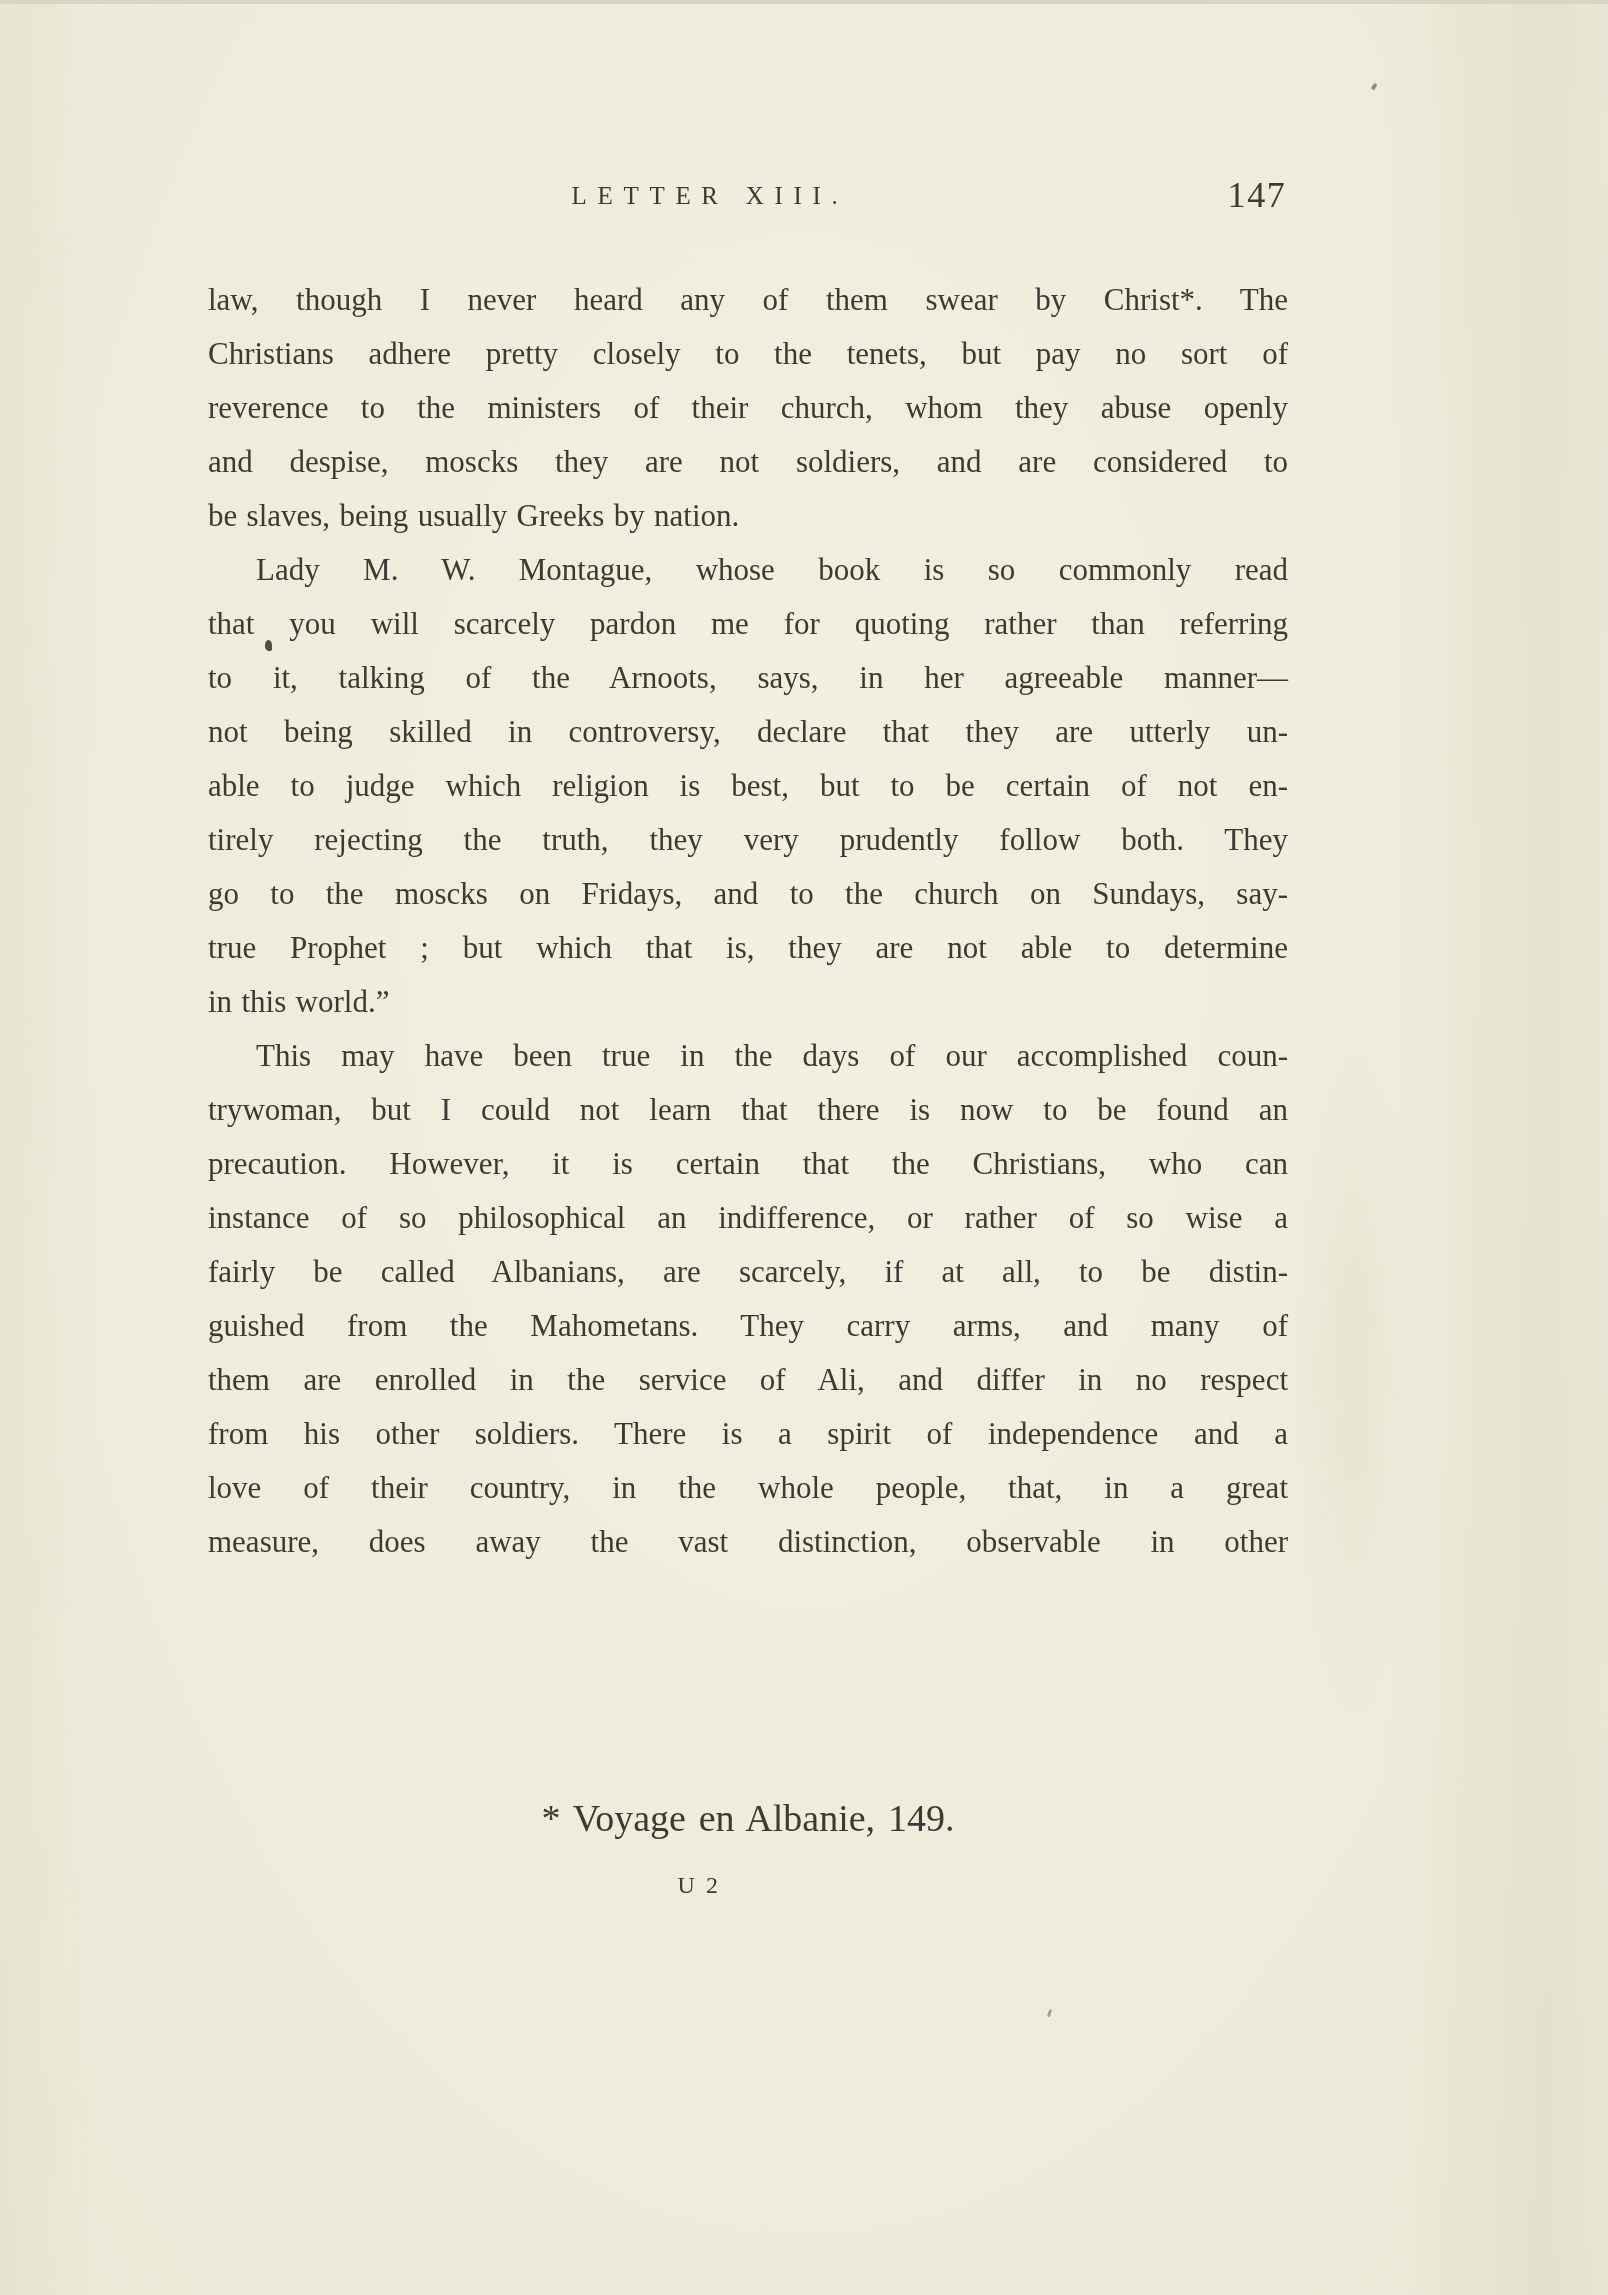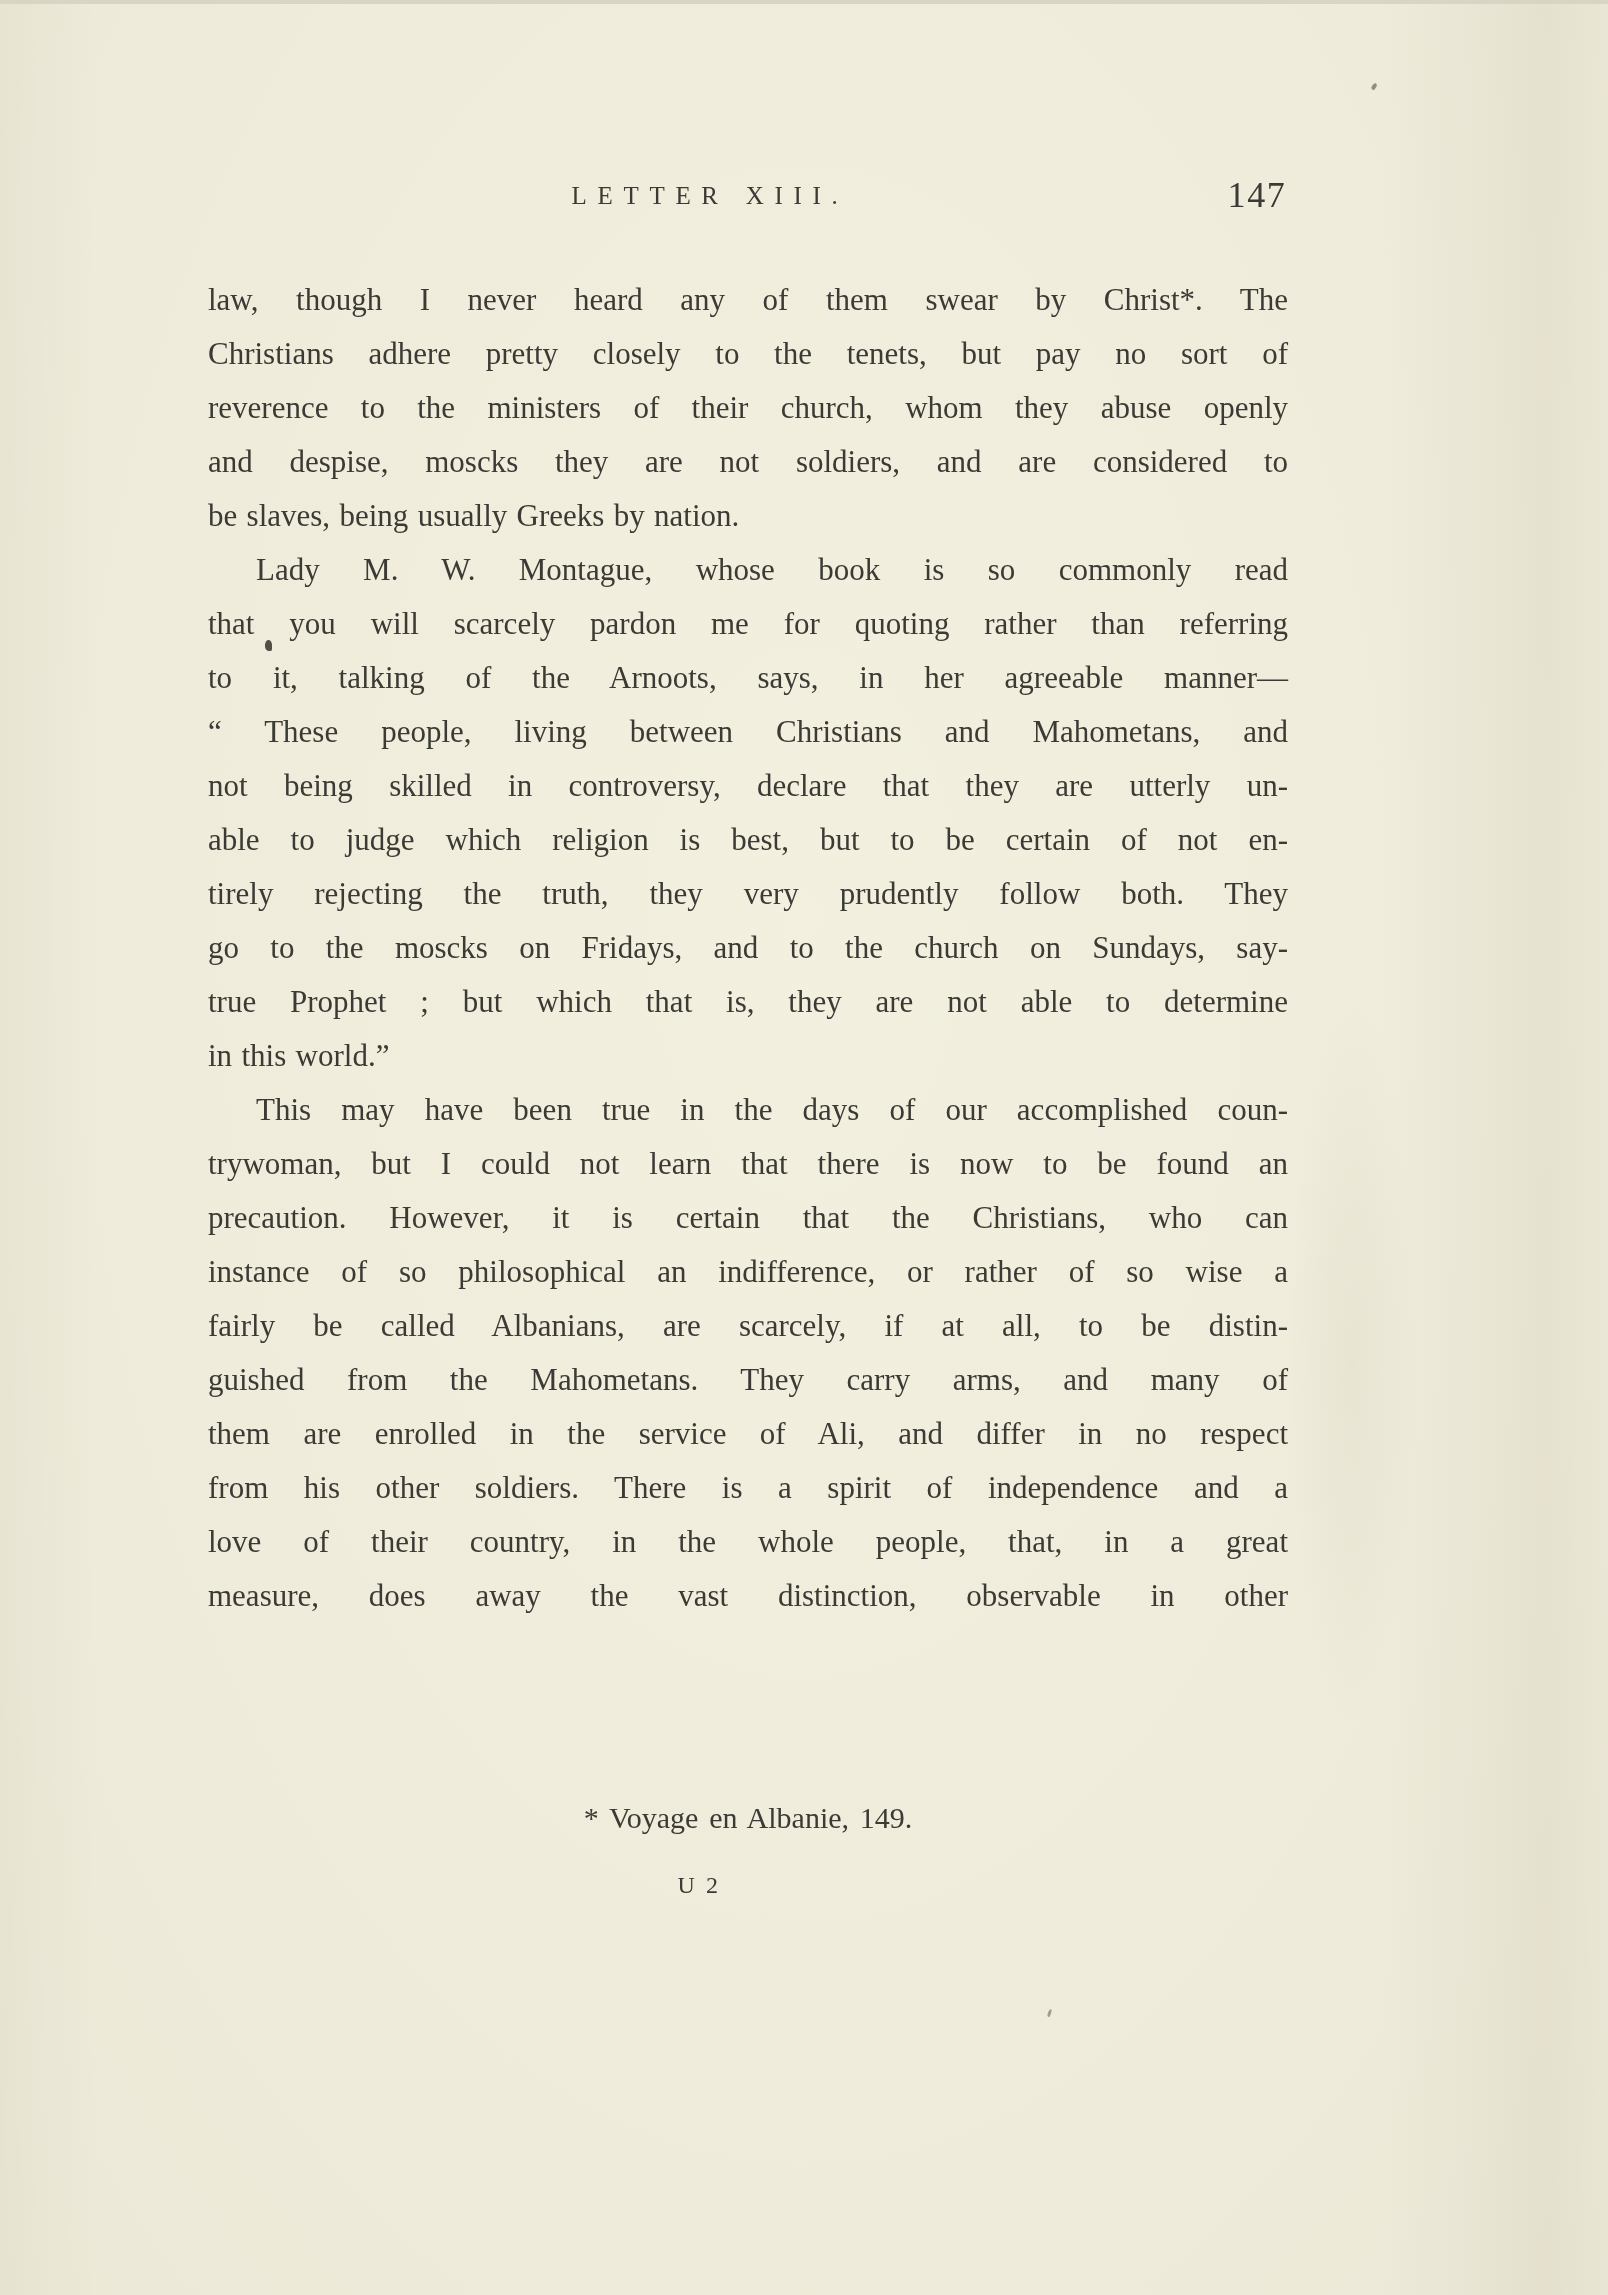--- a/index.html
+++ b/index.html
@@ -83,21 +83,21 @@
   .line.indent {
     text-indent: 48px;
   }
 
   .footnote {
     position: absolute;
     left: 208px;
     top: 1794px;
     width: 1080px;
     text-align: center;
-    font-size: 30px;
+    font-size: 38px;
     line-height: 40px;
     word-spacing: 3.3px;
   }
   .signature-mark {
     position: absolute;
     left: 208px;
     top: 1861px;
     width: 1080px;
     text-align: center;
     font-size: 24px;
@@ -131,21 +131,20 @@
         <div class="line">law, though I never heard any of them swear by Christ*. The</div>
         <div class="line">Christians adhere pretty closely to the tenets, but pay no sort of</div>
         <div class="line">reverence to the ministers of their church, whom they abuse openly</div>
         <div class="line">and despise, moscks they are not soldiers, and are considered to</div>
         <div class="line last">be slaves, being usually Greeks by nation.</div>
       </div>
       <div class="paragraph">
         <div class="line indent">Lady M. W. Montague, whose book is so commonly read</div>
         <div class="line">that you will scarcely pardon me for quoting rather than referring</div>
         <div class="line">to it, talking of the Arnoots, says, in her agreeable manner—</div>
-        <div class="line">“ These people, living between Christians and Mahometans, and</div>
         <div class="line">not being skilled in controversy, declare that they are utterly un-</div>
         <div class="line">able to judge which religion is best, but to be certain of not en-</div>
         <div class="line">tirely rejecting the truth, they very prudently follow both. They</div>
         <div class="line">go to the moscks on Fridays, and to the church on Sundays, say-</div>
         <div class="line">true Prophet ; but which that is, they are not able to determine</div>
         <div class="line last">in this world.”</div>
       </div>
       <div class="paragraph">
         <div class="line indent">This may have been true in the days of our accomplished coun-</div>
         <div class="line">trywoman, but I could not learn that there is now to be found an</div>

